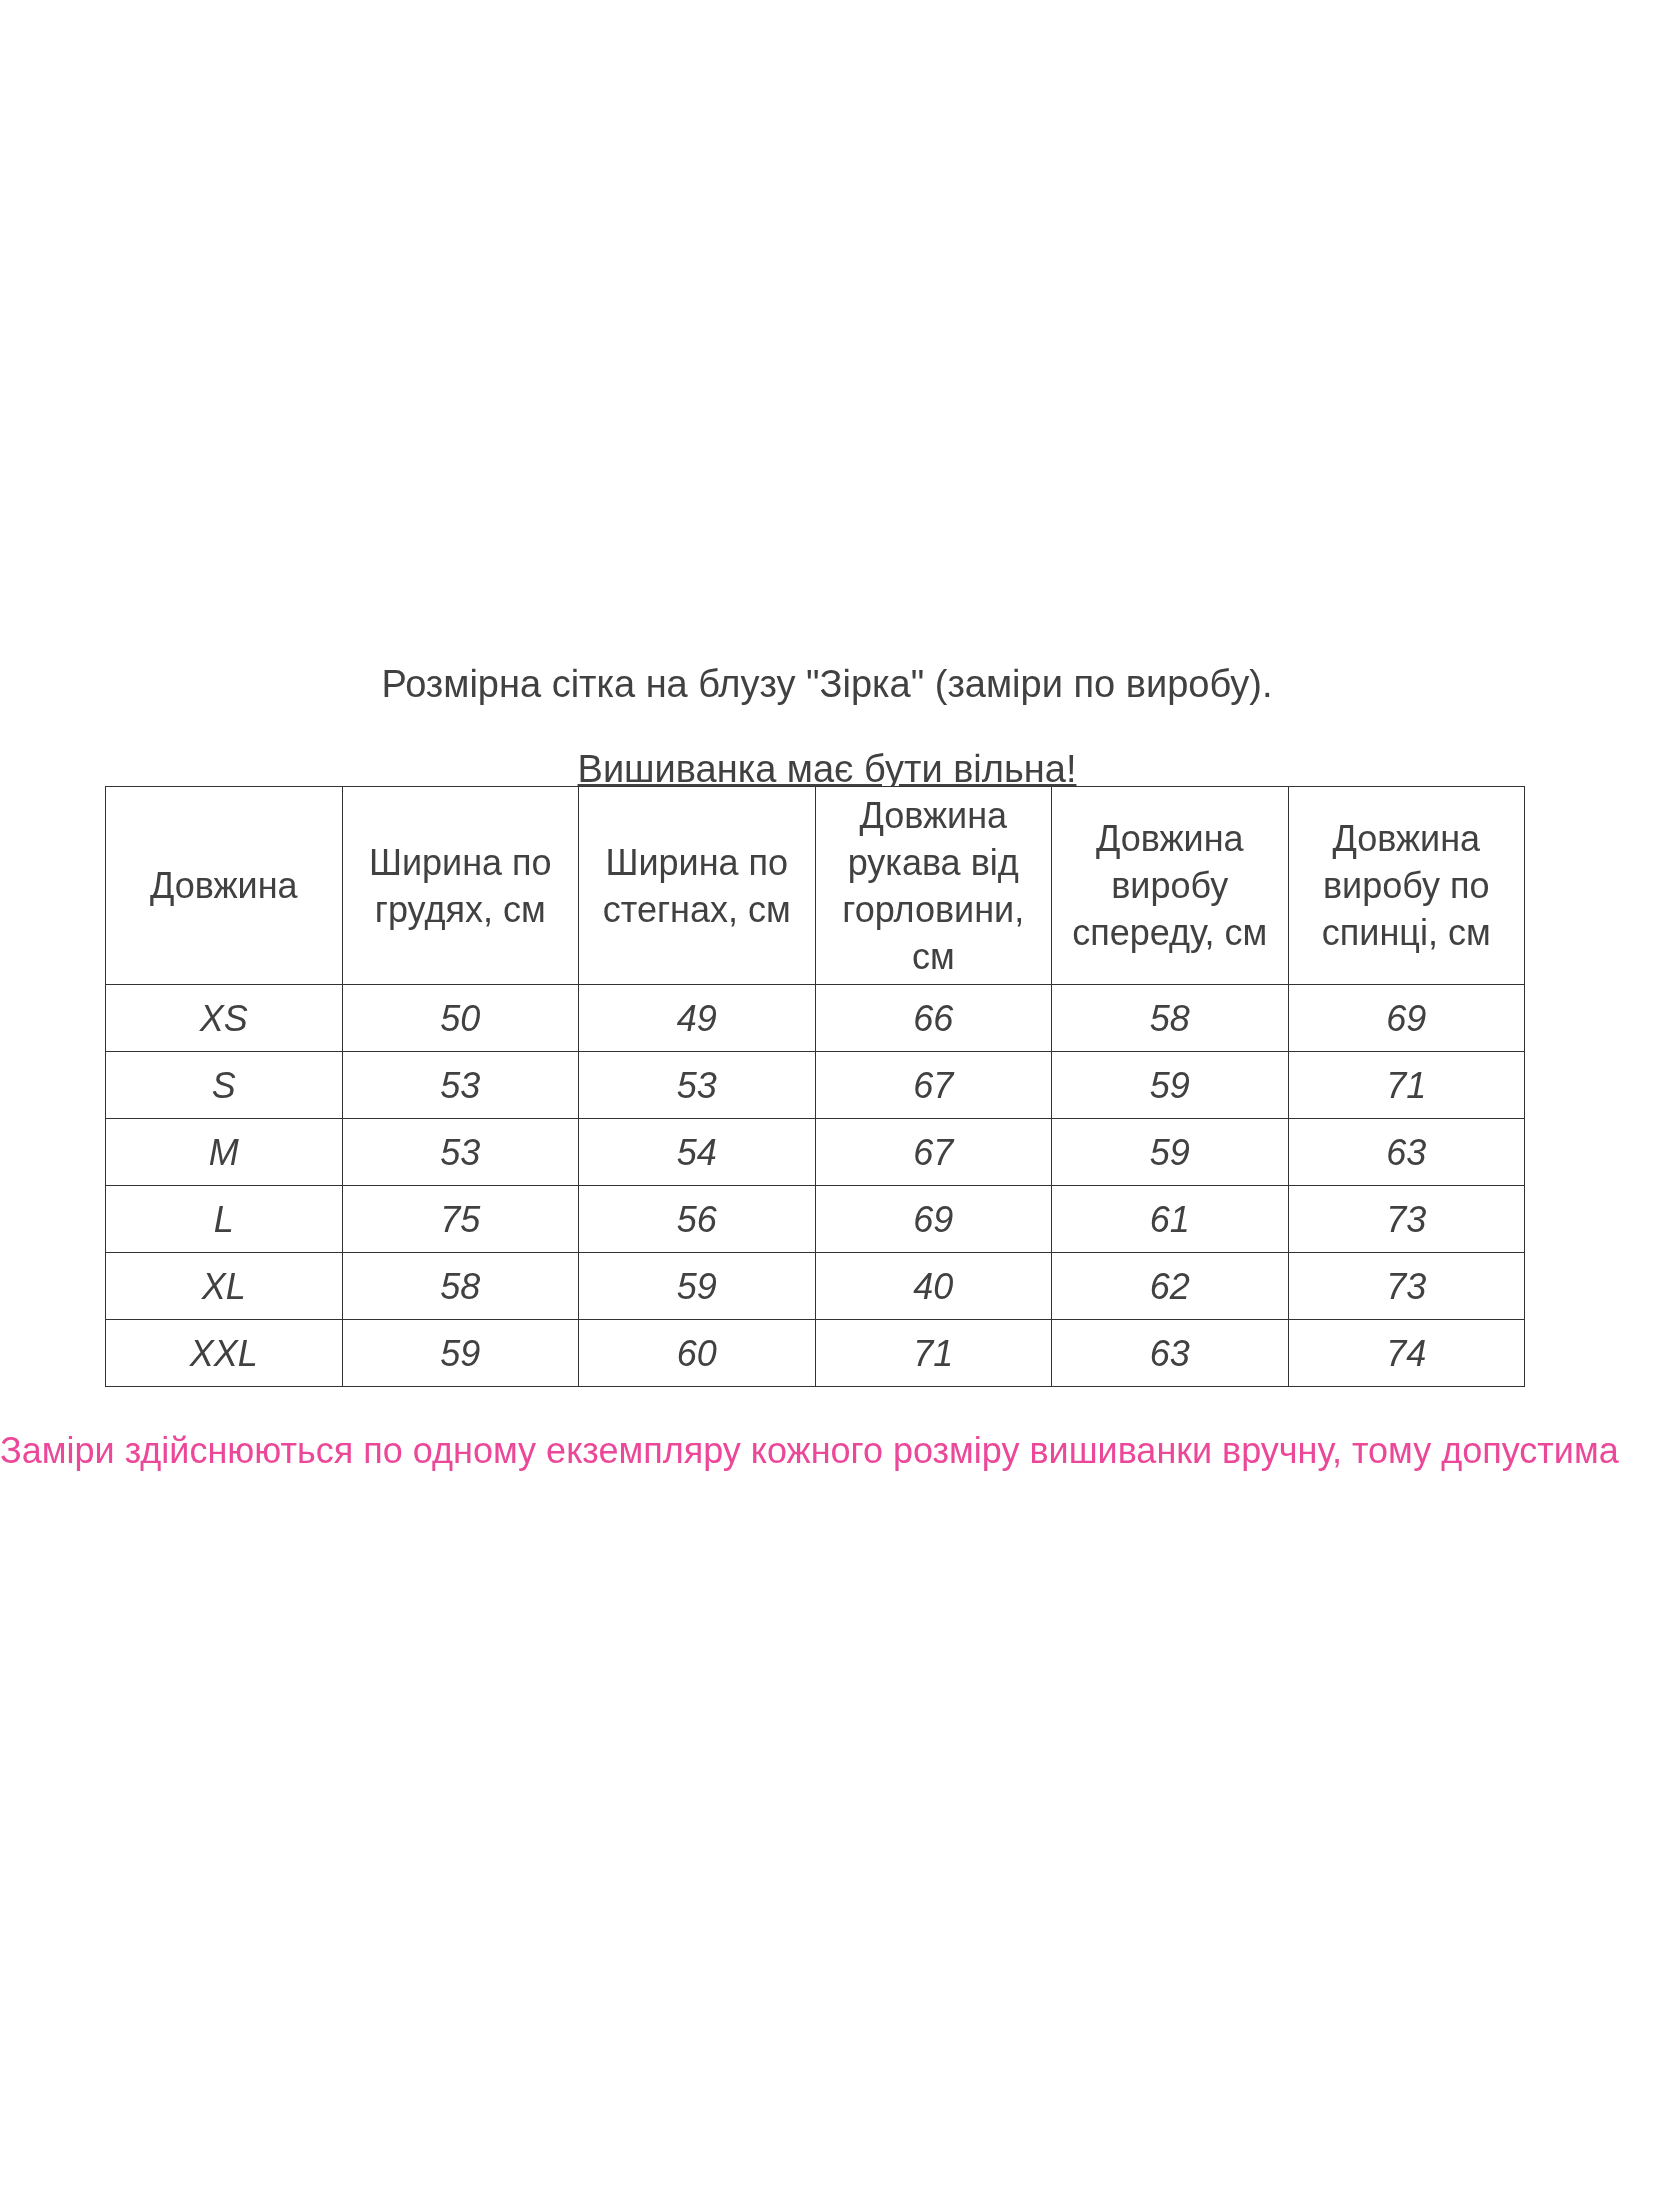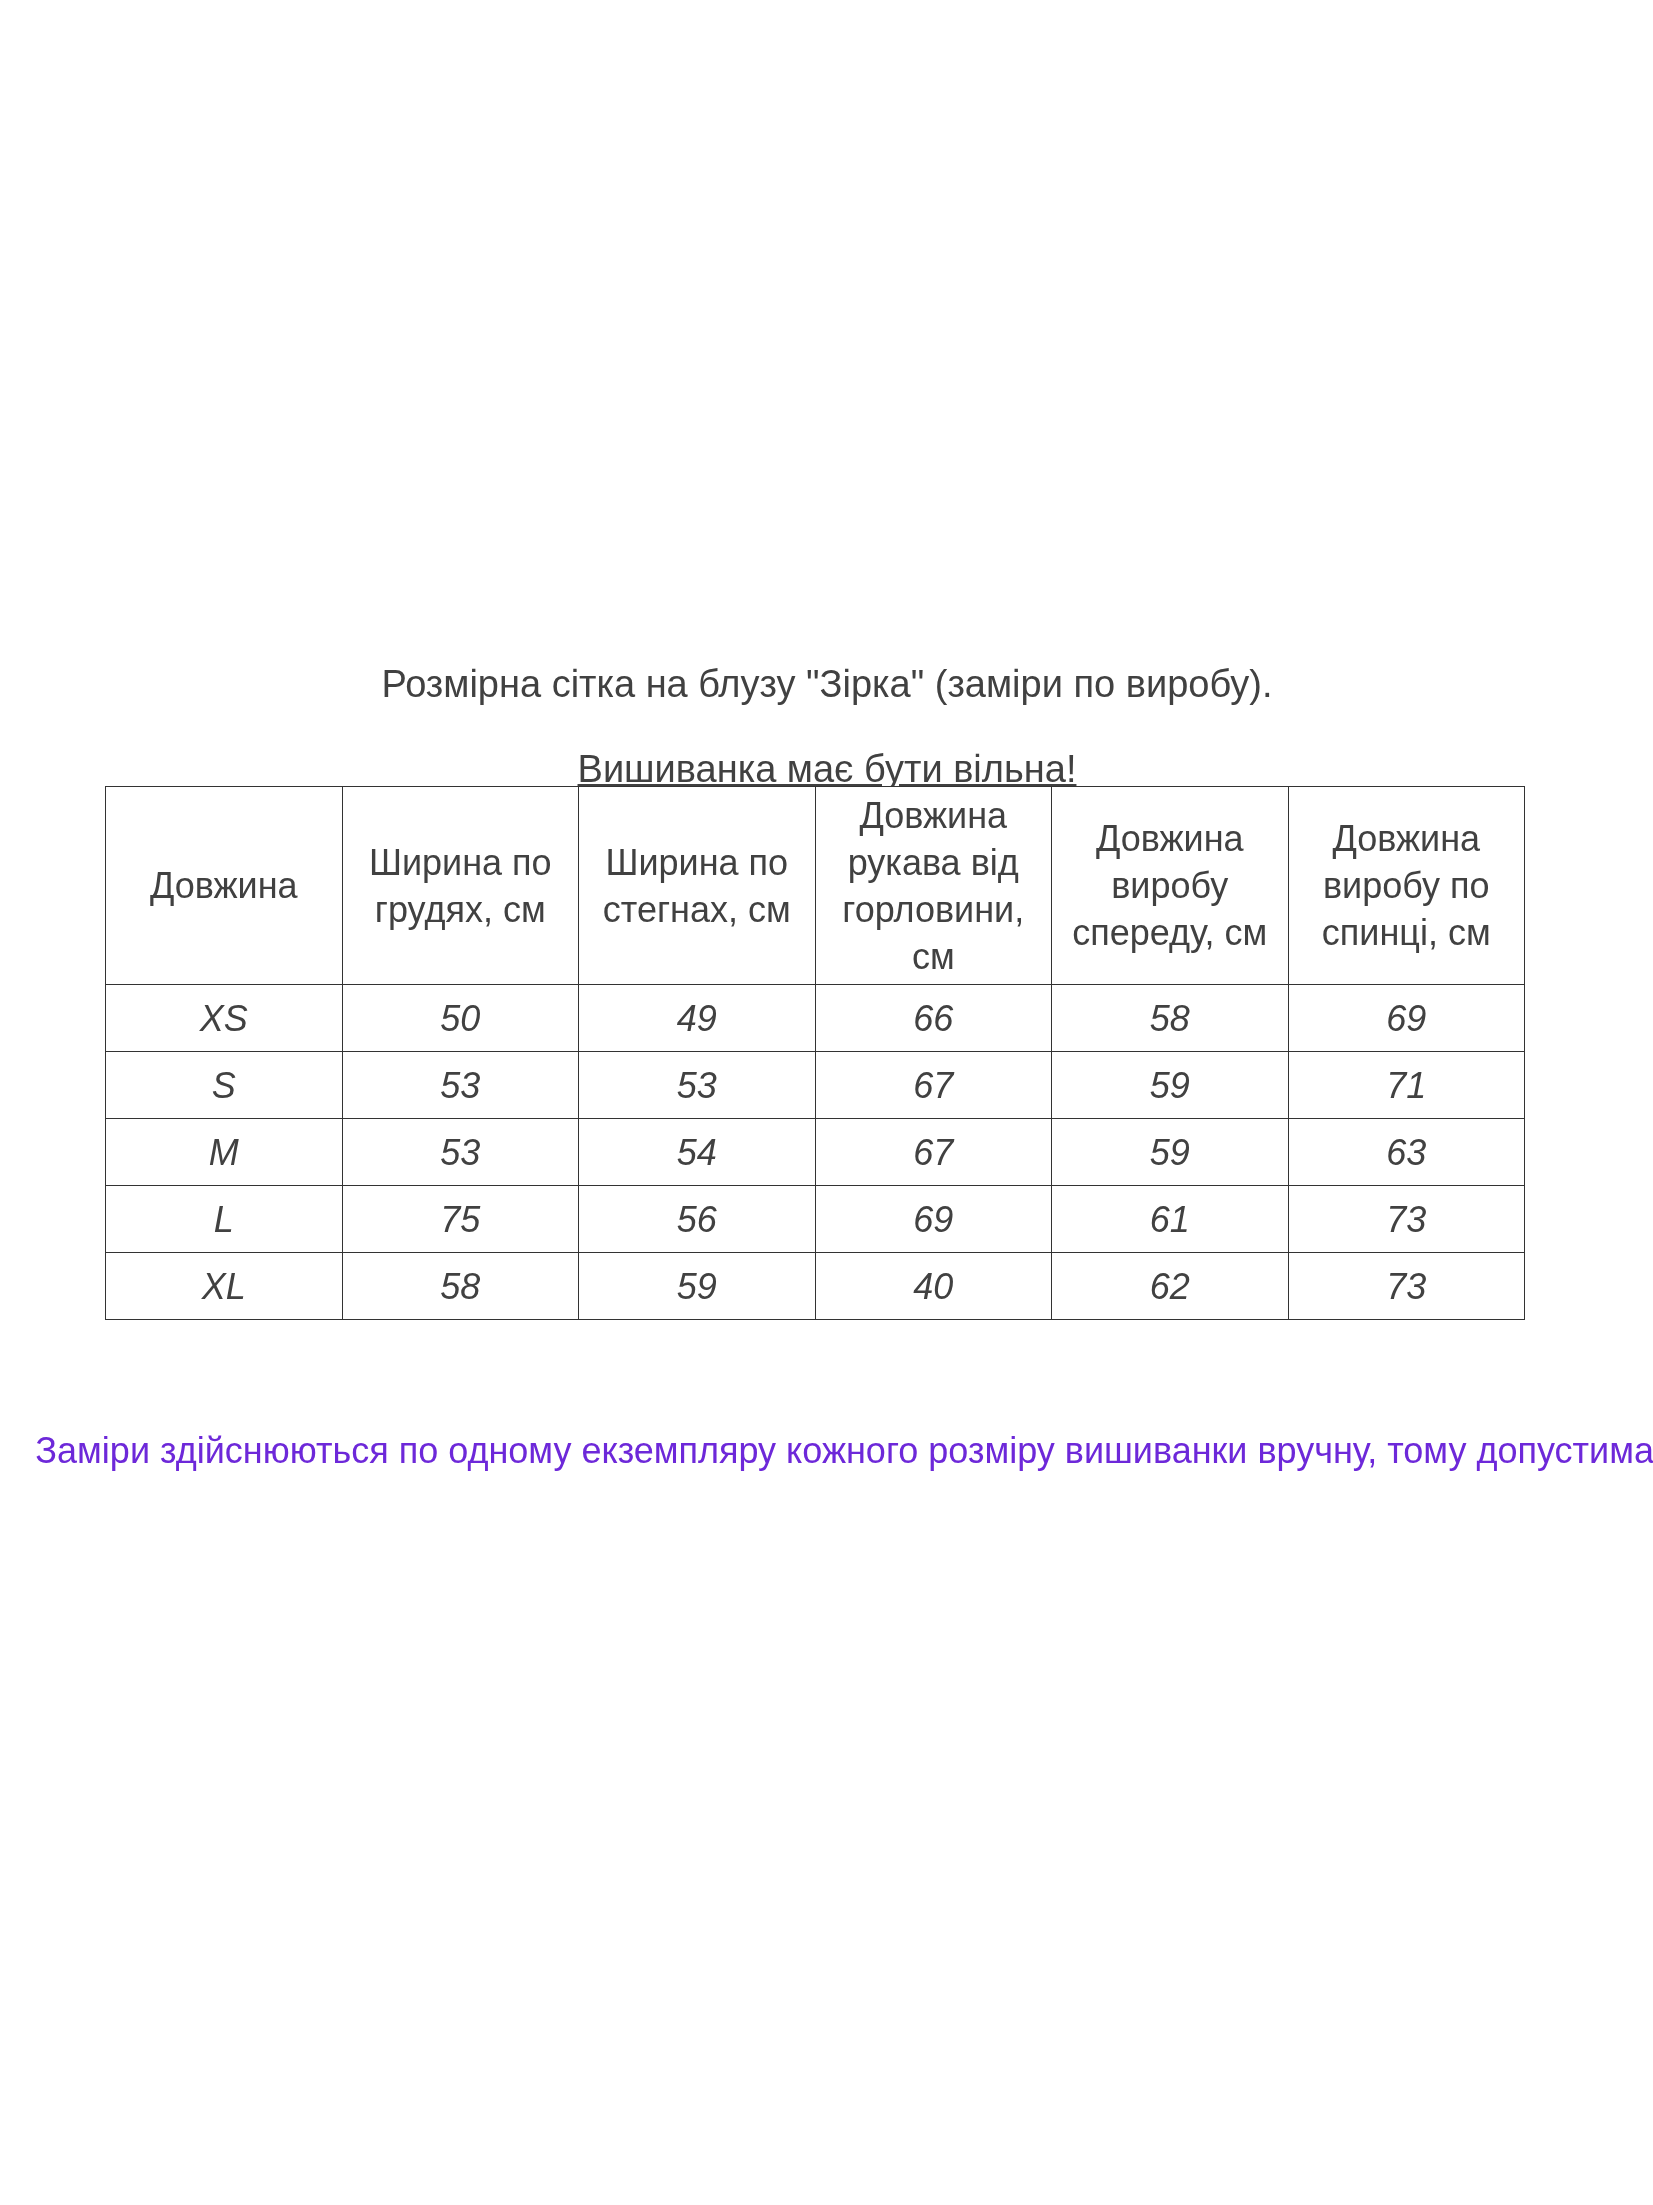--- a/index.html
+++ b/index.html
@@ -57,24 +57,24 @@
     height: 66px;
     font-size: 36px;
     line-height: 39px;
     font-style: italic;
   }
   .footnote {
     position: absolute;
     top: 1427px;
     left: 0;
     width: 100%;
-    text-align: right;
+    text-align: left;
     font-size: 36px;
     line-height: 47px;
-    color: #6d28d9;
+    color: #ec4899;
   }
 </style>
 </head>
 <body>
 
 <div class="page">
 
   <div class="title title-1">Розмірна сітка на блузу "Зірка" (заміри по виробу).</div>
   <div class="title title-2">Вишиванка має бути вільна!</div>
 
@@ -123,20 +123,28 @@
         <td>73</td>
       </tr>
       <tr>
         <td>XL</td>
         <td>58</td>
         <td>59</td>
         <td>40</td>
         <td>62</td>
         <td>73</td>
       </tr>
+      <tr>
+        <td>XXL</td>
+        <td>59</td>
+        <td>60</td>
+        <td>71</td>
+        <td>63</td>
+        <td>74</td>
+      </tr>
     </tbody>
   </table>
 
   <div class="footnote">
     <div>Заміри здійснюються  по одному екземпляру кожного розміру вишиванки вручну, тому допустима</div>
   </div>
 
 </div>
 
 

